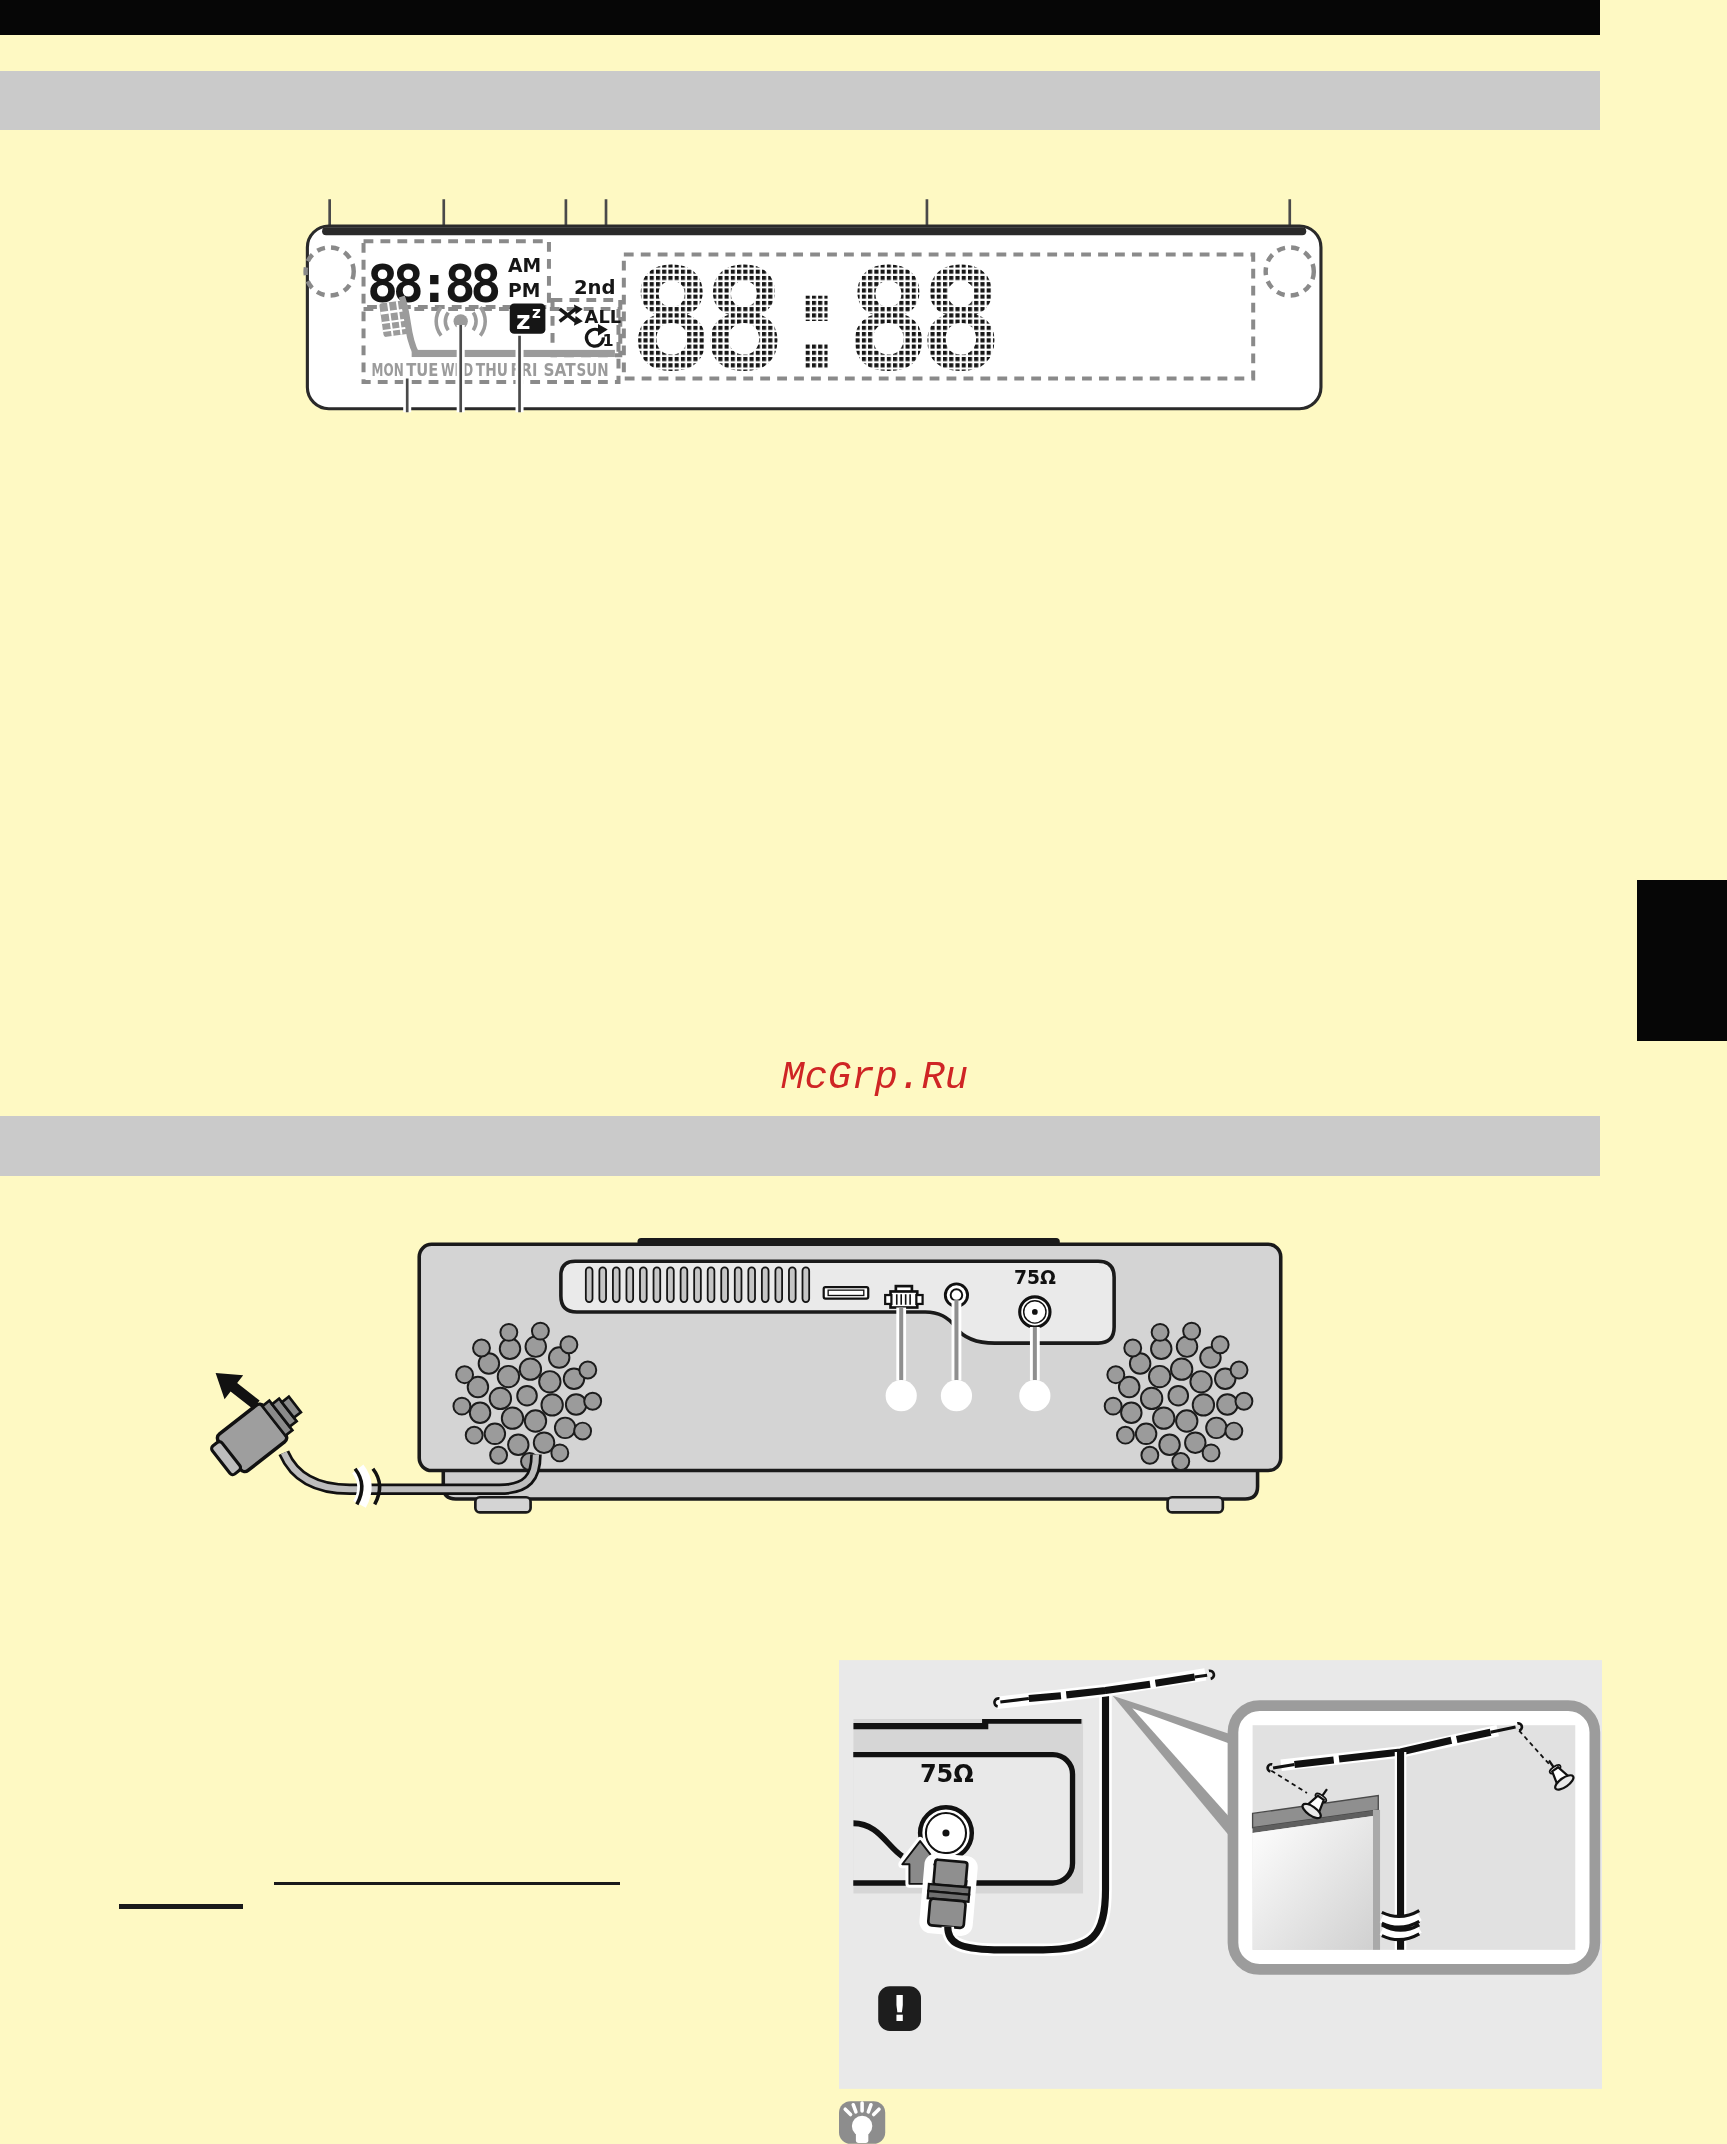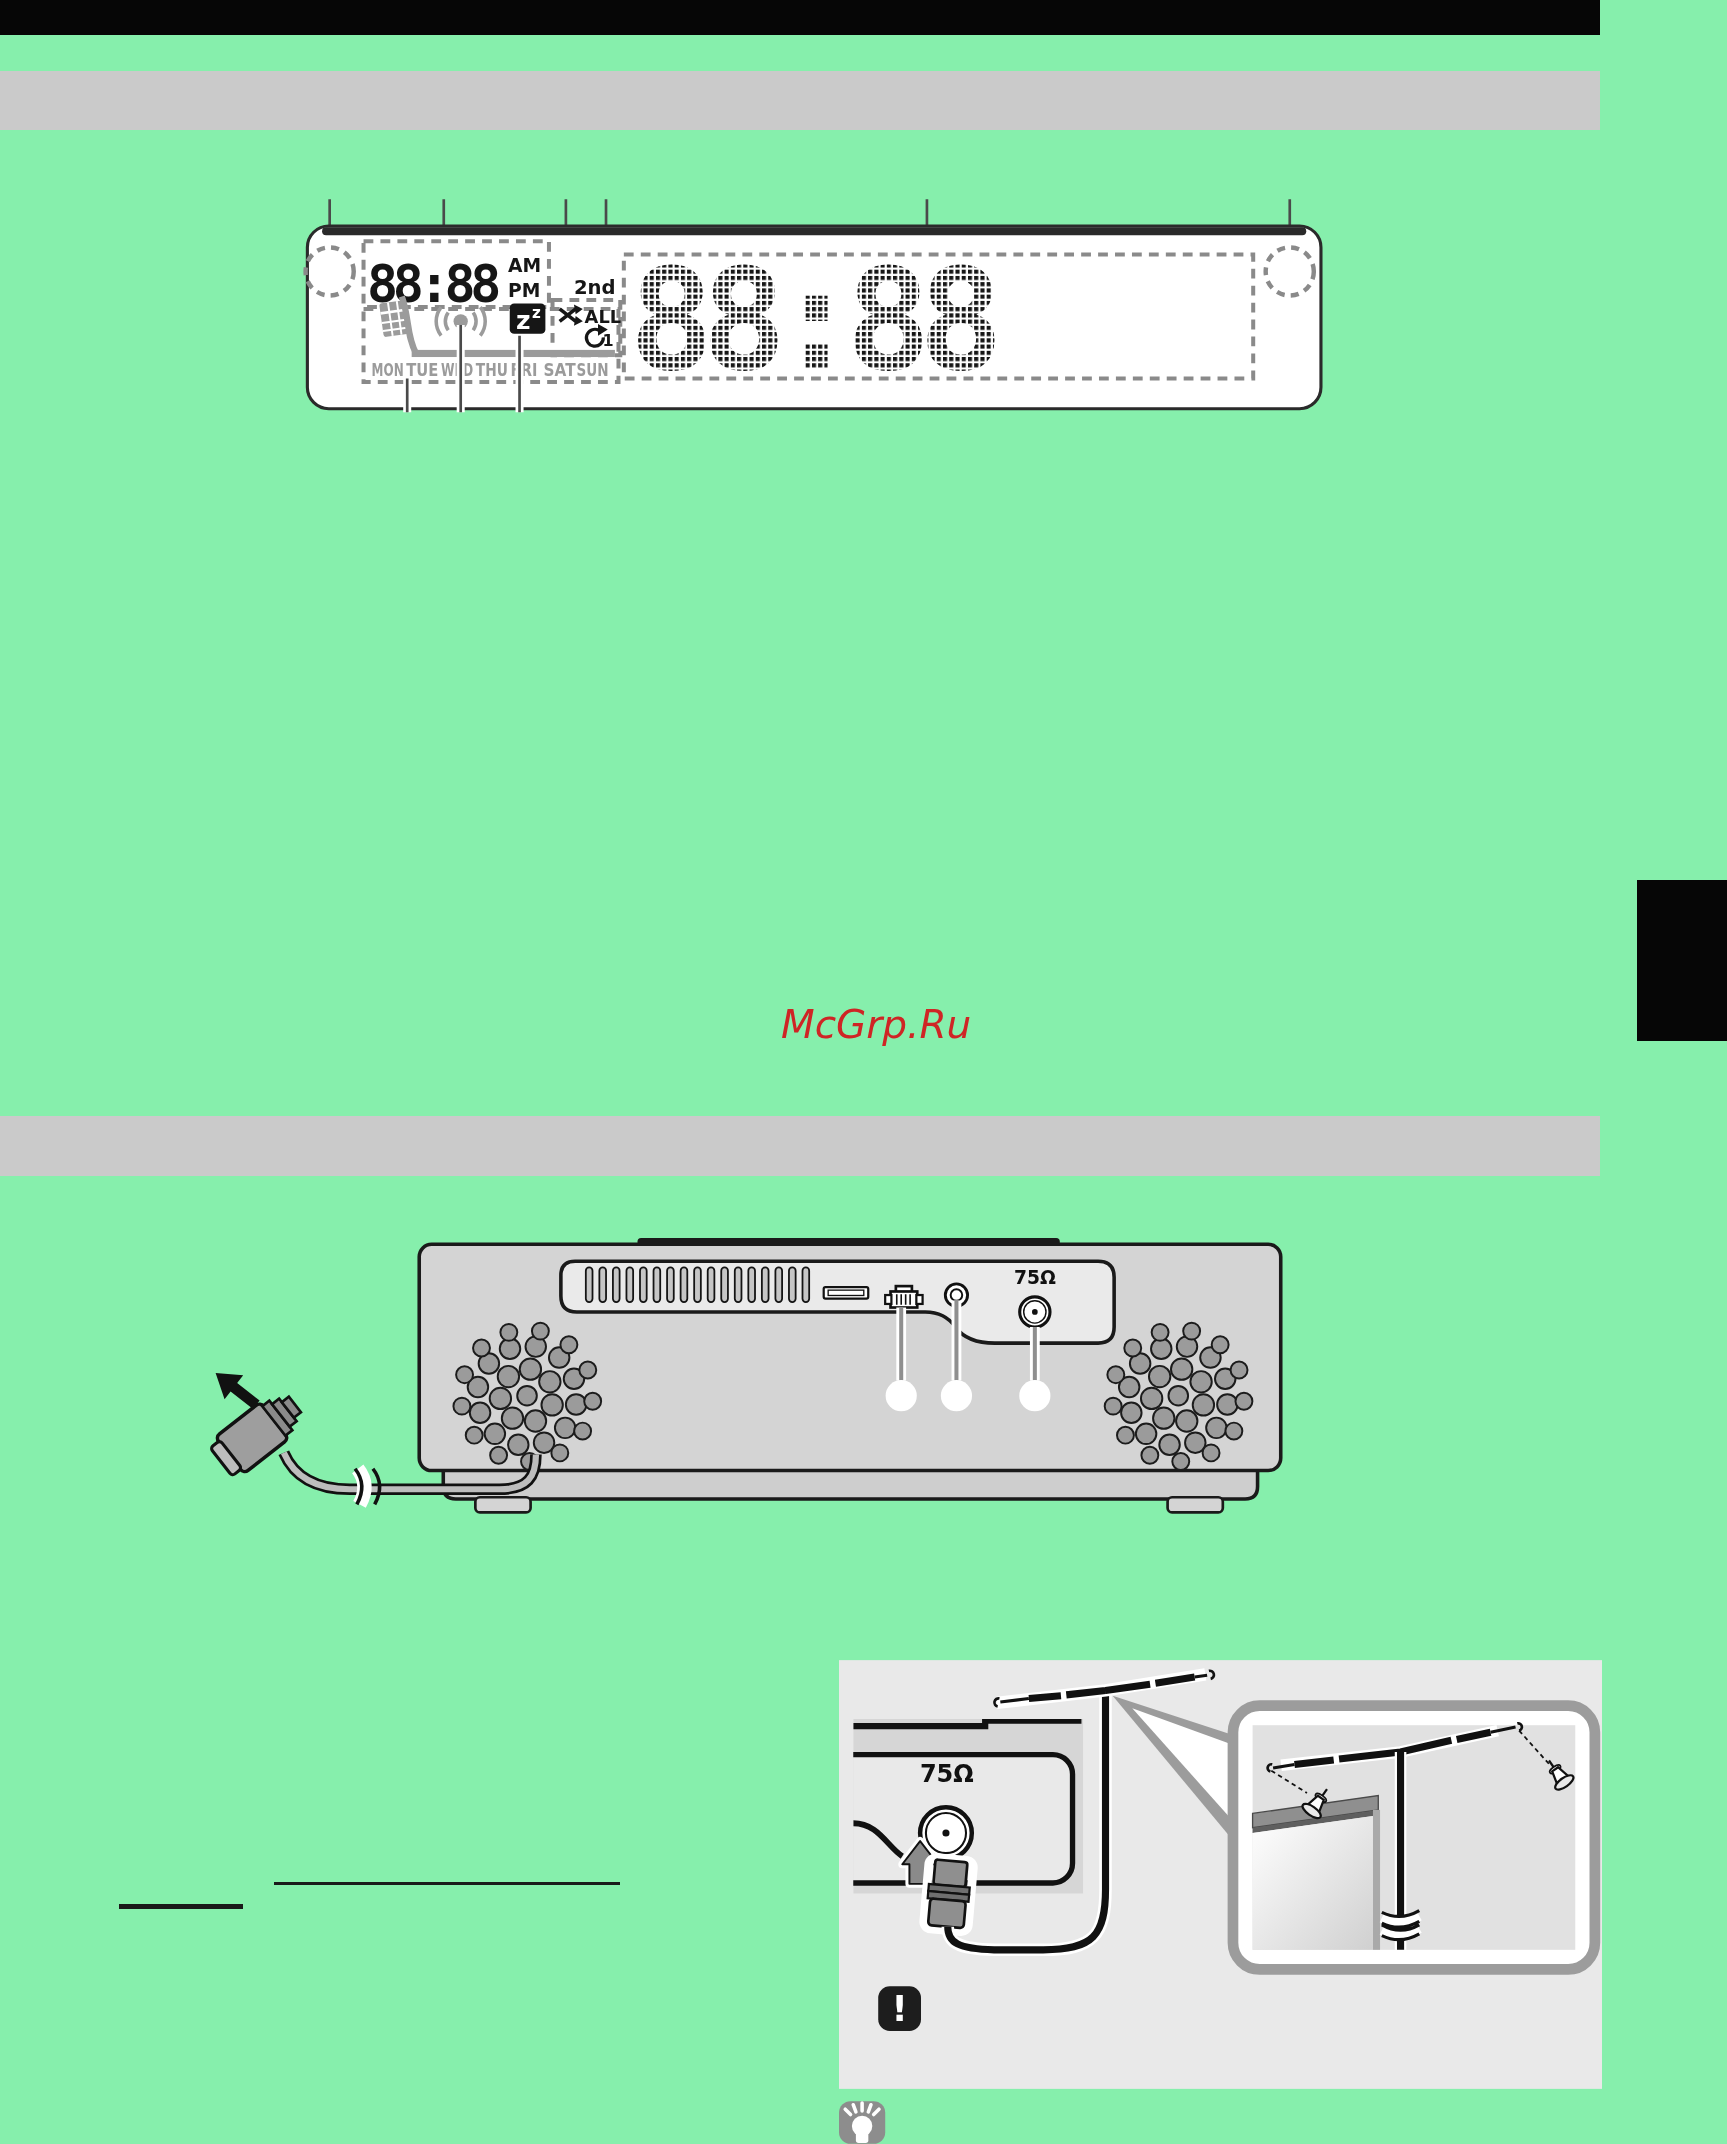--- a/index.html
+++ b/index.html
@@ -1,16 +1,16 @@
 <!DOCTYPE html>
 <html style="font-size:14.3px"><head>
 <meta charset="utf-8">
 <style>
   html,body{margin:0;padding:0;background:#fff;}
-  .page{position:relative;width:1728px;height:2144px;background:#86efac;overflow:hidden;
+  .page{position:relative;width:1728px;height:2144px;background:#fef9c3;overflow:hidden;
         font-family:"DejaVu Sans", sans-serif;}
   .abs{position:absolute;}
   .bar-black{background:#060606;}
   .bar-gray{background:#cacaca;}
   .watermark{font-style:italic;font-size:39px;color:#cf2525;white-space:nowrap;}
   .uline{background:#1a1a1a;}
   svg{display:block;}
   svg text{font-family:"DejaVu Sans", sans-serif;}
   .mono{font-family:"DejaVu Sans Mono", monospace;}
 </style>
@@ -106,21 +106,21 @@
     </g>
 
     <text x="706" y="414" class="mono" font-size="158" font-weight="700" letter-spacing="-14" fill="url(#dotpat)">88:88</text>
 
     <g>
       <path d="M457,424 V462 M517,364 V462 M583,376 V462" stroke="#ffffff" stroke-width="9" fill="none"></path>
       <path d="M457,424 V462 M517,364 V462 M583,376 V462" stroke="#4a4a4a" stroke-width="3" fill="none"></path>
     </g>
   </svg>
 
-  <div class="abs watermark" style="left:781px;top:1002px;">McGrp.Ru</div>
+  <div class="abs watermark" style="left:781px;top:1056px;font-family:Liberation Mono, monospace;">McGrp.Ru</div>
 
   <div class="abs uline" style="left:274px;top:1882px;width:346px;height:2.7px;"></div>
   <div class="abs uline" style="left:119px;top:1904px;width:124px;height:4.5px;"></div>
 
   <svg class="abs" style="left:143px;top:1230px;" width="1185" height="294" viewBox="160 1380 1330 330">
 
     <rect x="715" y="1389" width="474" height="9" rx="4" fill="#1a1a1a"></rect>
 
     <path d="M497,1648 H1411 V1668 Q1411,1682 1397,1682 H511 Q497,1682 497,1668 Z" fill="#cecece" stroke="#1a1a1a" stroke-width="4"></path>
     <rect x="533" y="1680" width="62" height="17" rx="5" fill="#d4d4d4" stroke="#1a1a1a" stroke-width="3"></rect>

